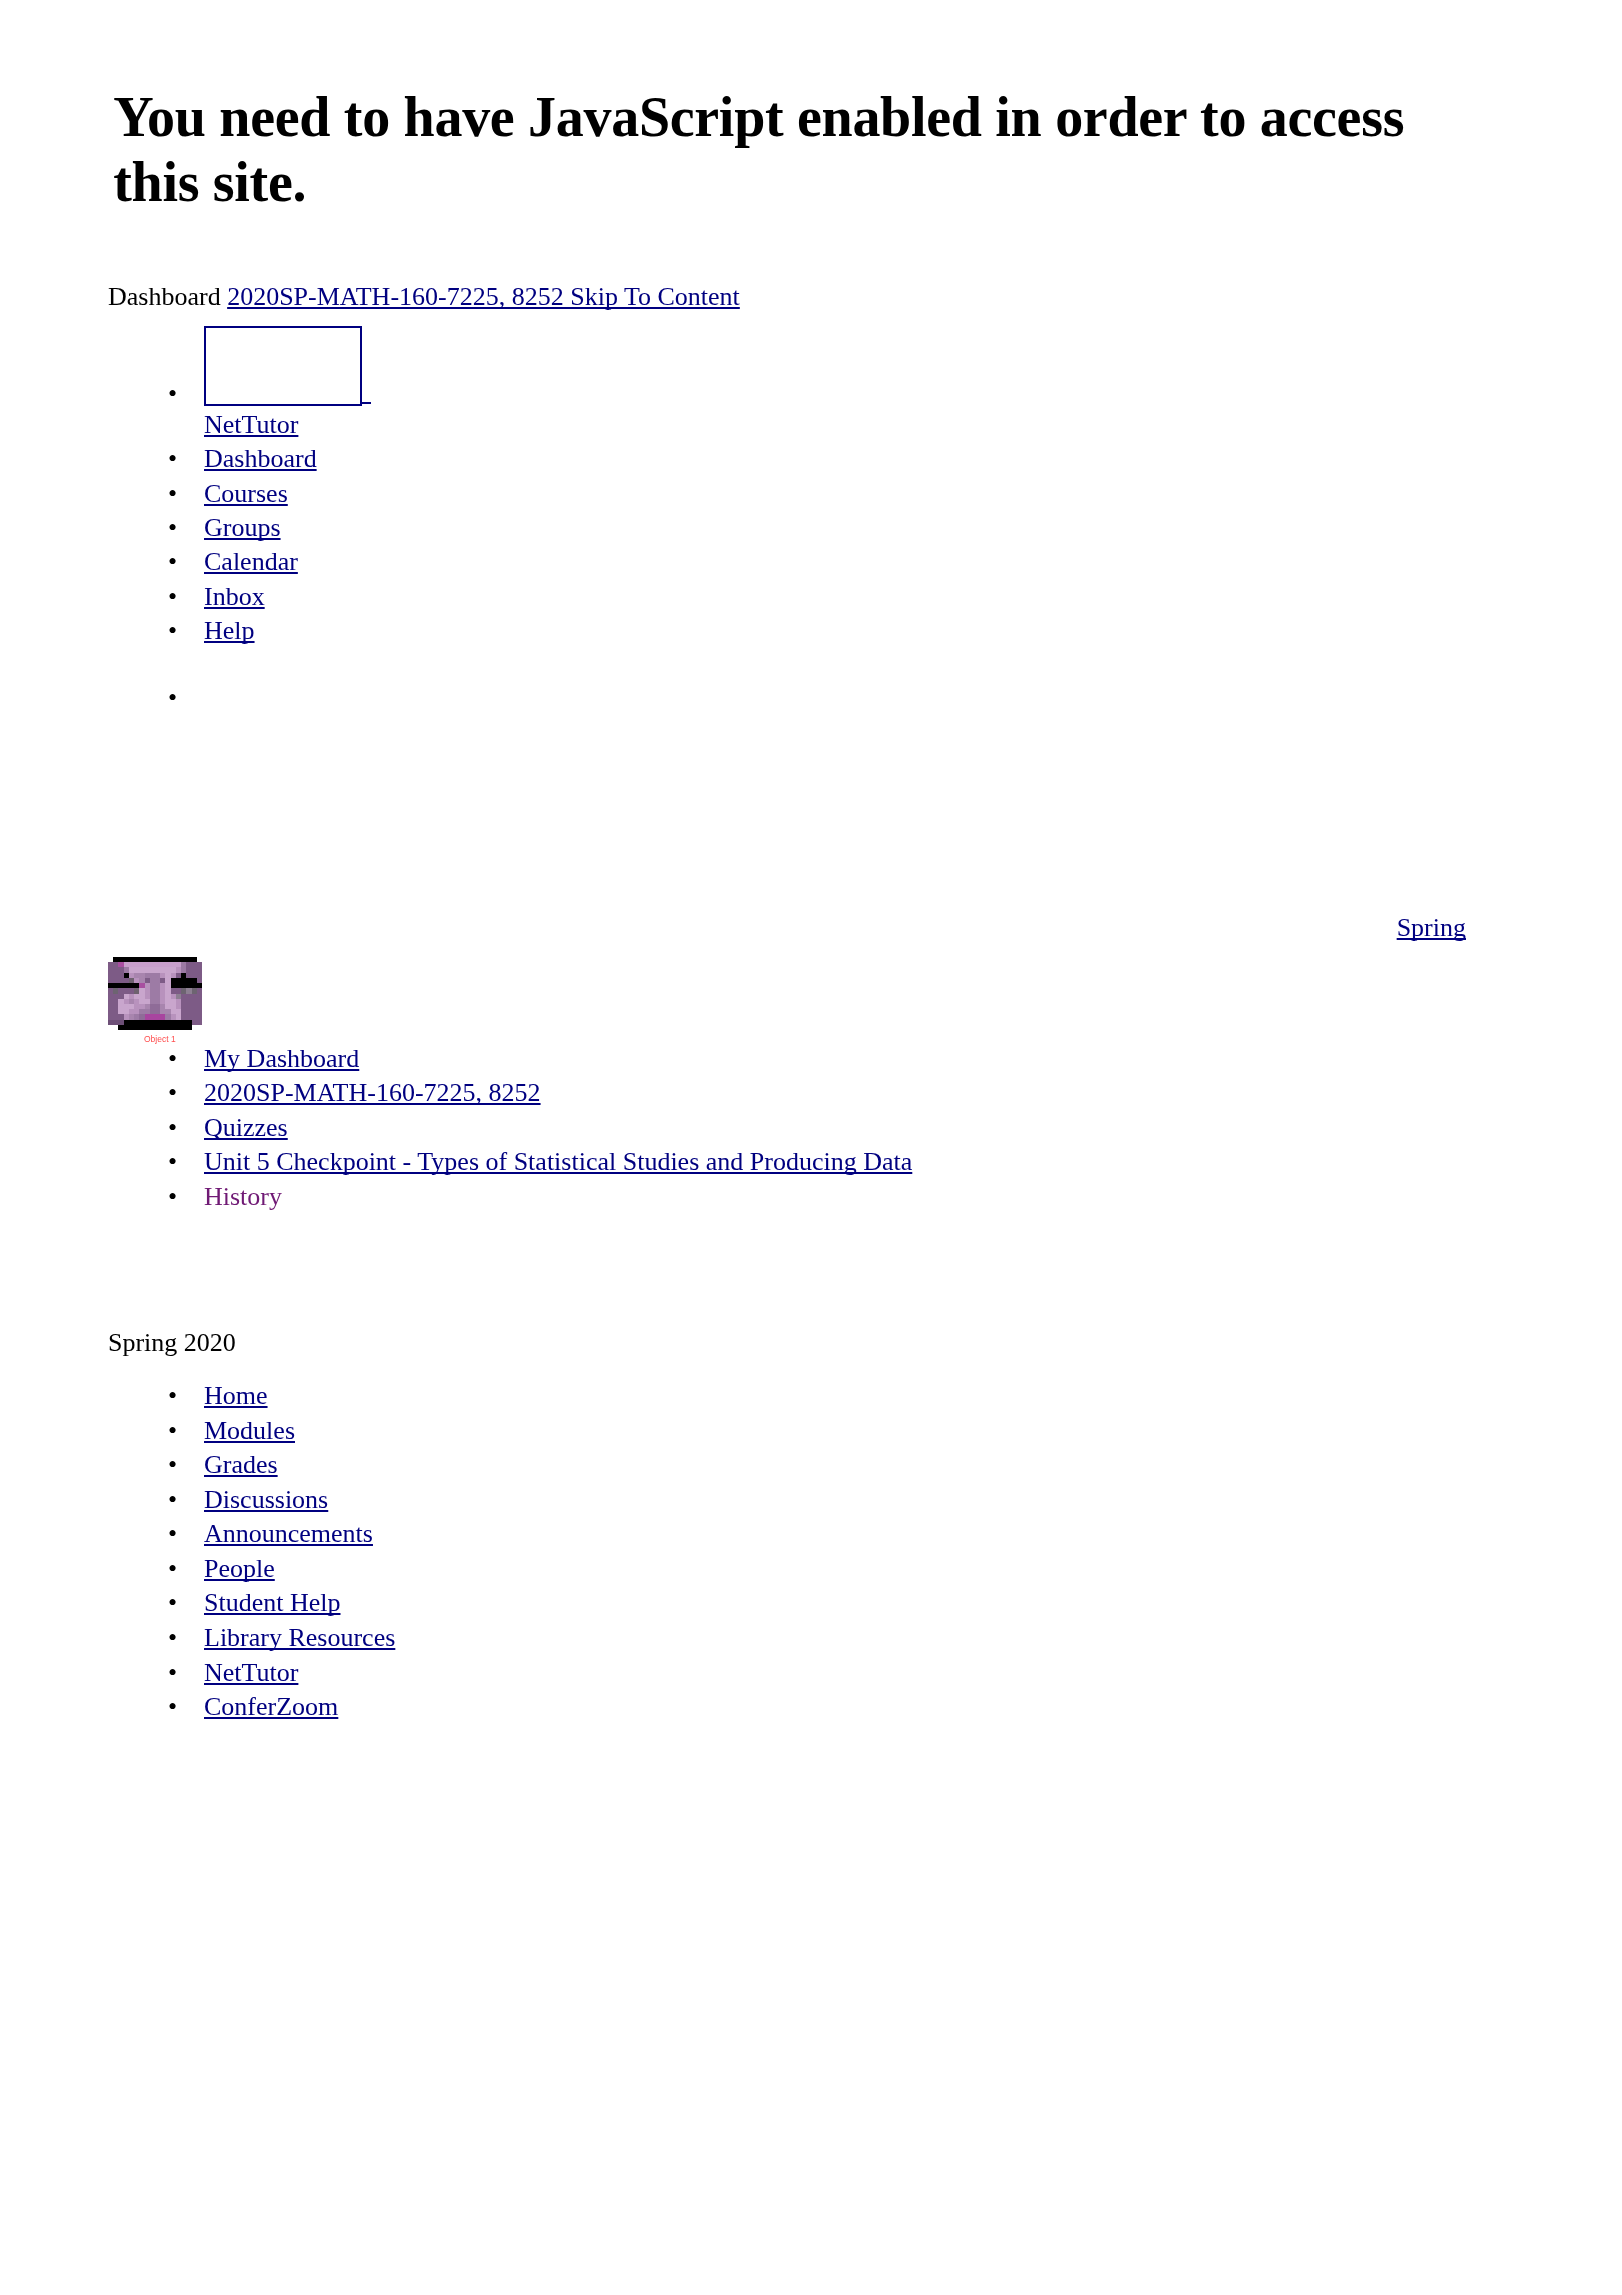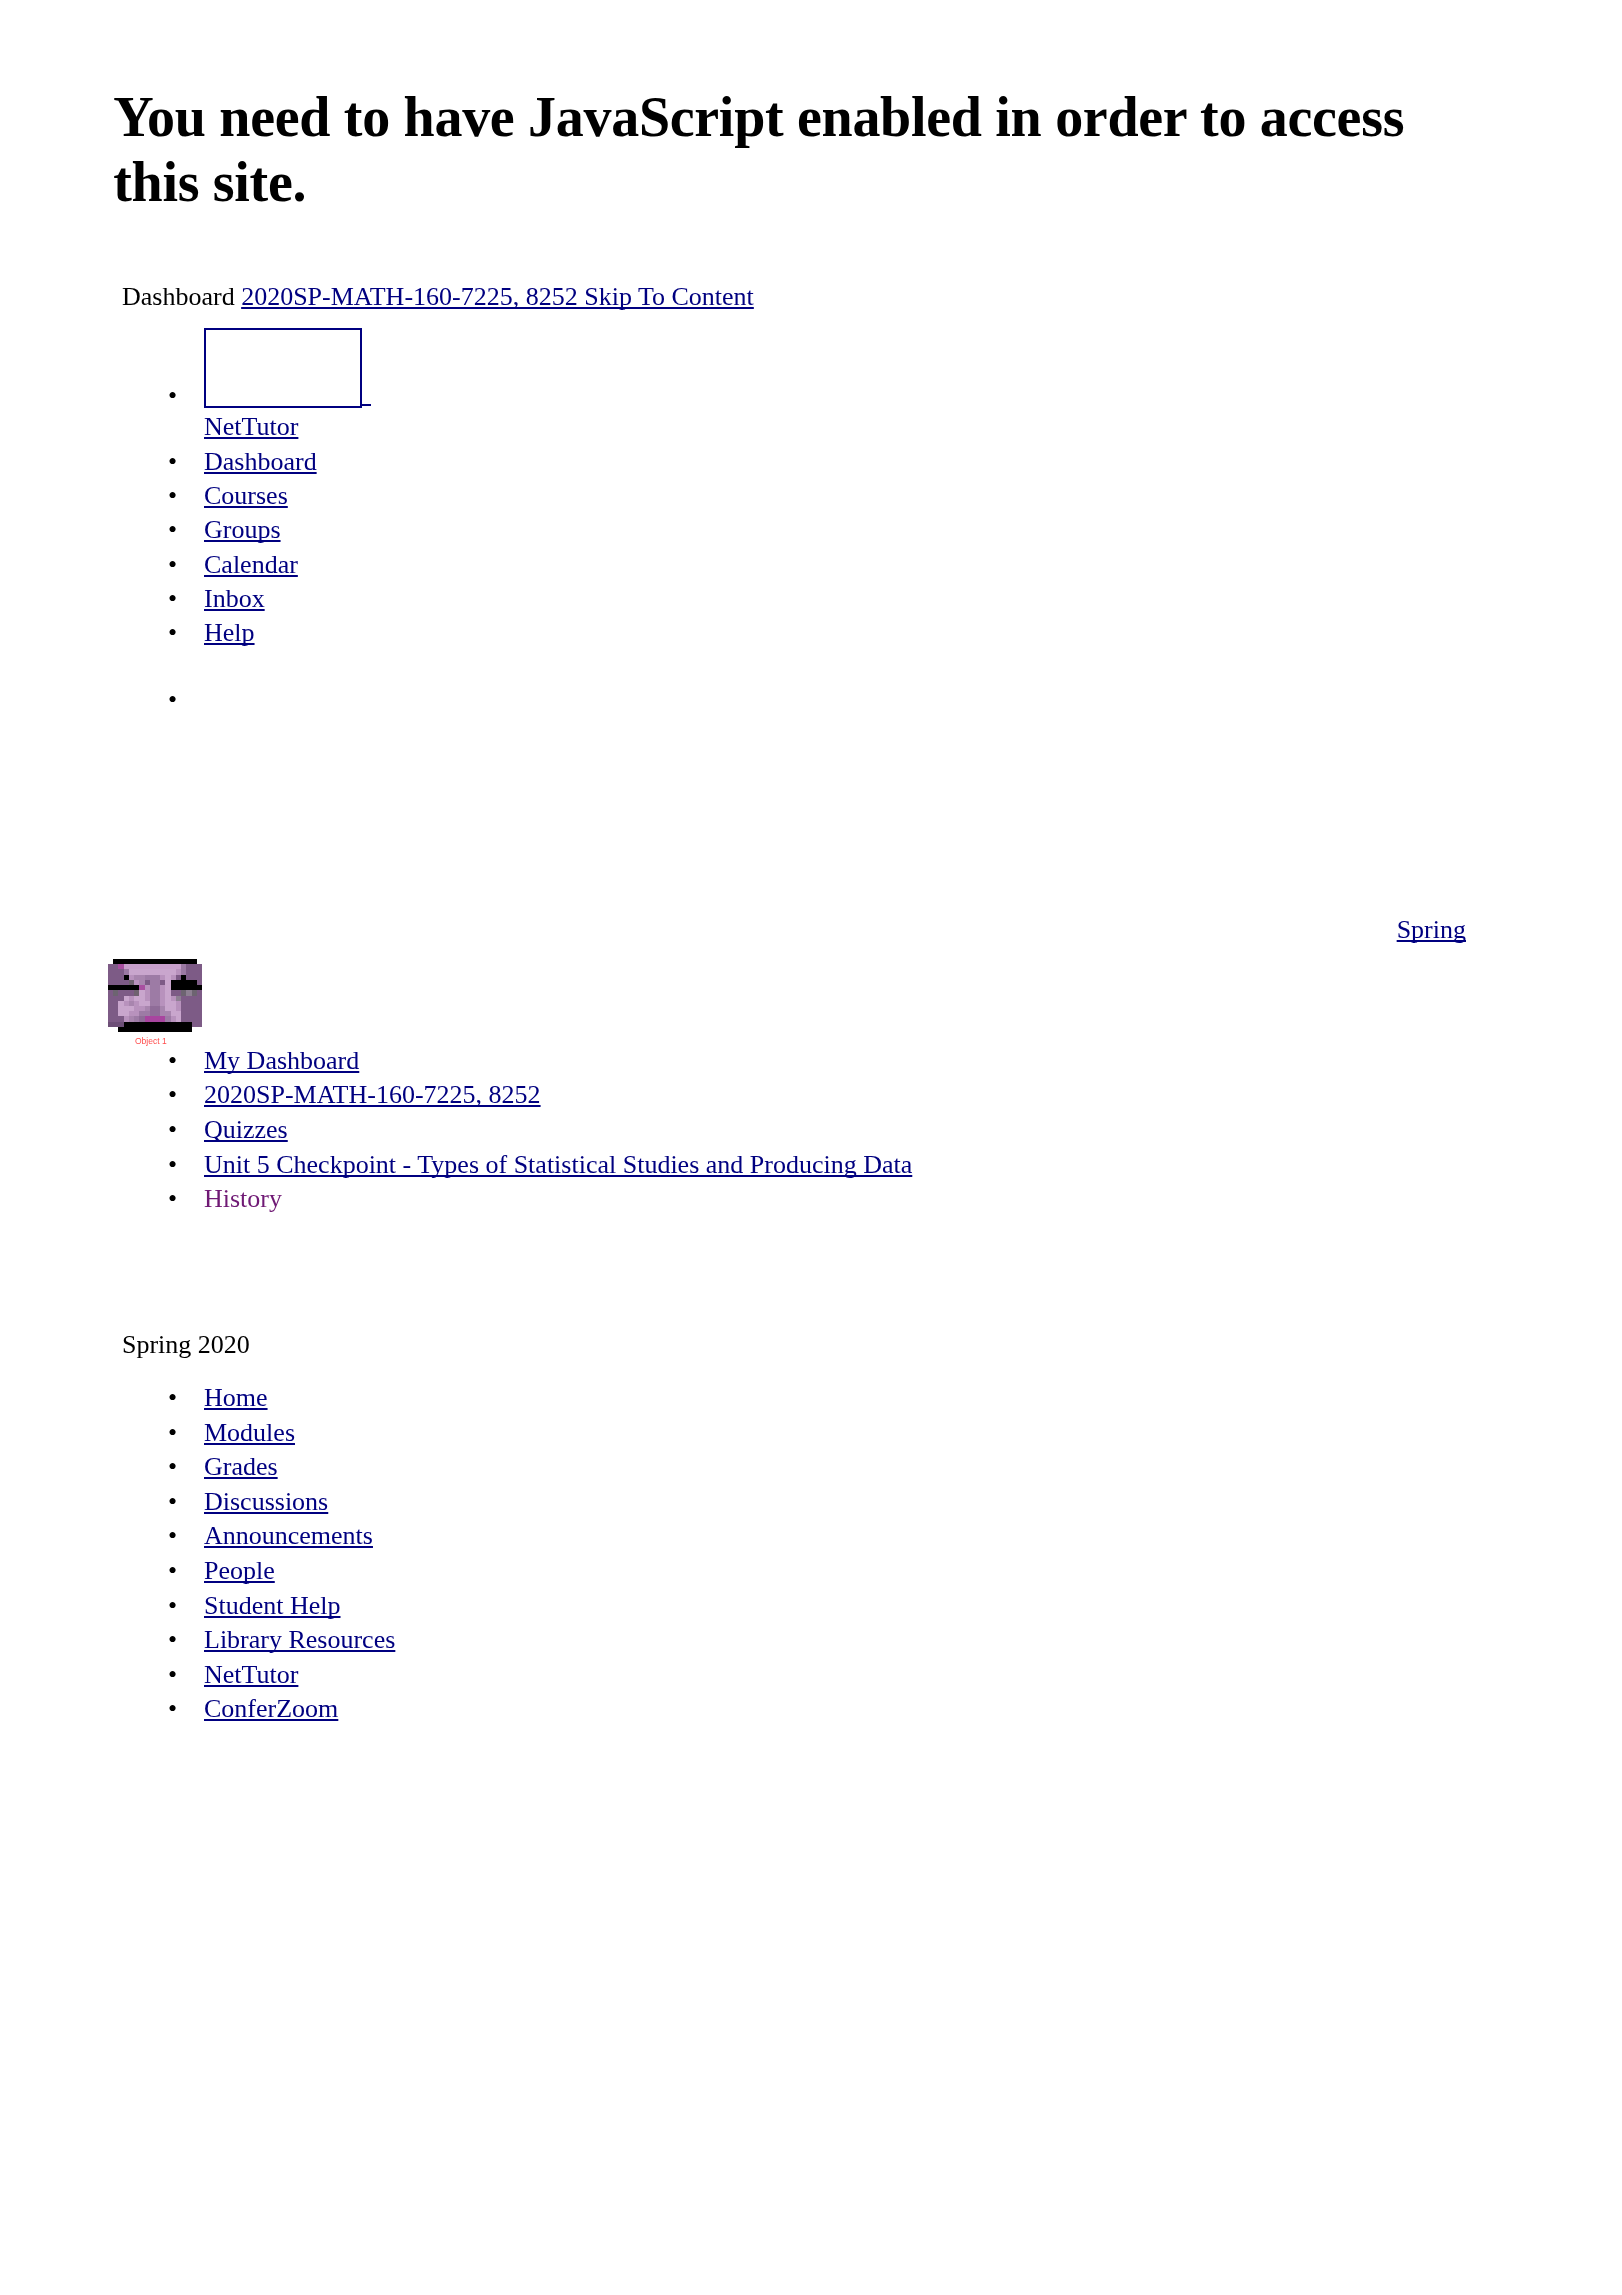--- a/index.html
+++ b/index.html
@@ -33,21 +33,21 @@
     margin: 0 0 0 5.2px;
     padding: 0;
     color: #000000;
     max-width: 1348px;
   }
 
   
   .textline {
     font-size: 26px;
     line-height: 1.3;
-    margin: 14px;
+    margin: 0;
     padding: 0;
     color: #000000;
   }
 
   .topbar {
     margin-top: 65px;
   }
 
   a,
   .link {
@@ -133,21 +133,21 @@
     position: relative;
   }
   .card-img {
     width: 94px;
     height: 73px;
     display: block;
     image-rendering: pixelated;
   }
   .obj-alt {
     position: absolute;
-    left: 27px;
+    left: 36px;
     top: 77px;
     font-size: 8.5px;
     color: #ff4d4d;
     font-family: "Liberation Sans", sans-serif;
     white-space: nowrap;
   }
 
   .crumb-list { margin-top: 11.8px; }
   .crumb-list li { line-height: 1.33; }
   .italic-link { }

